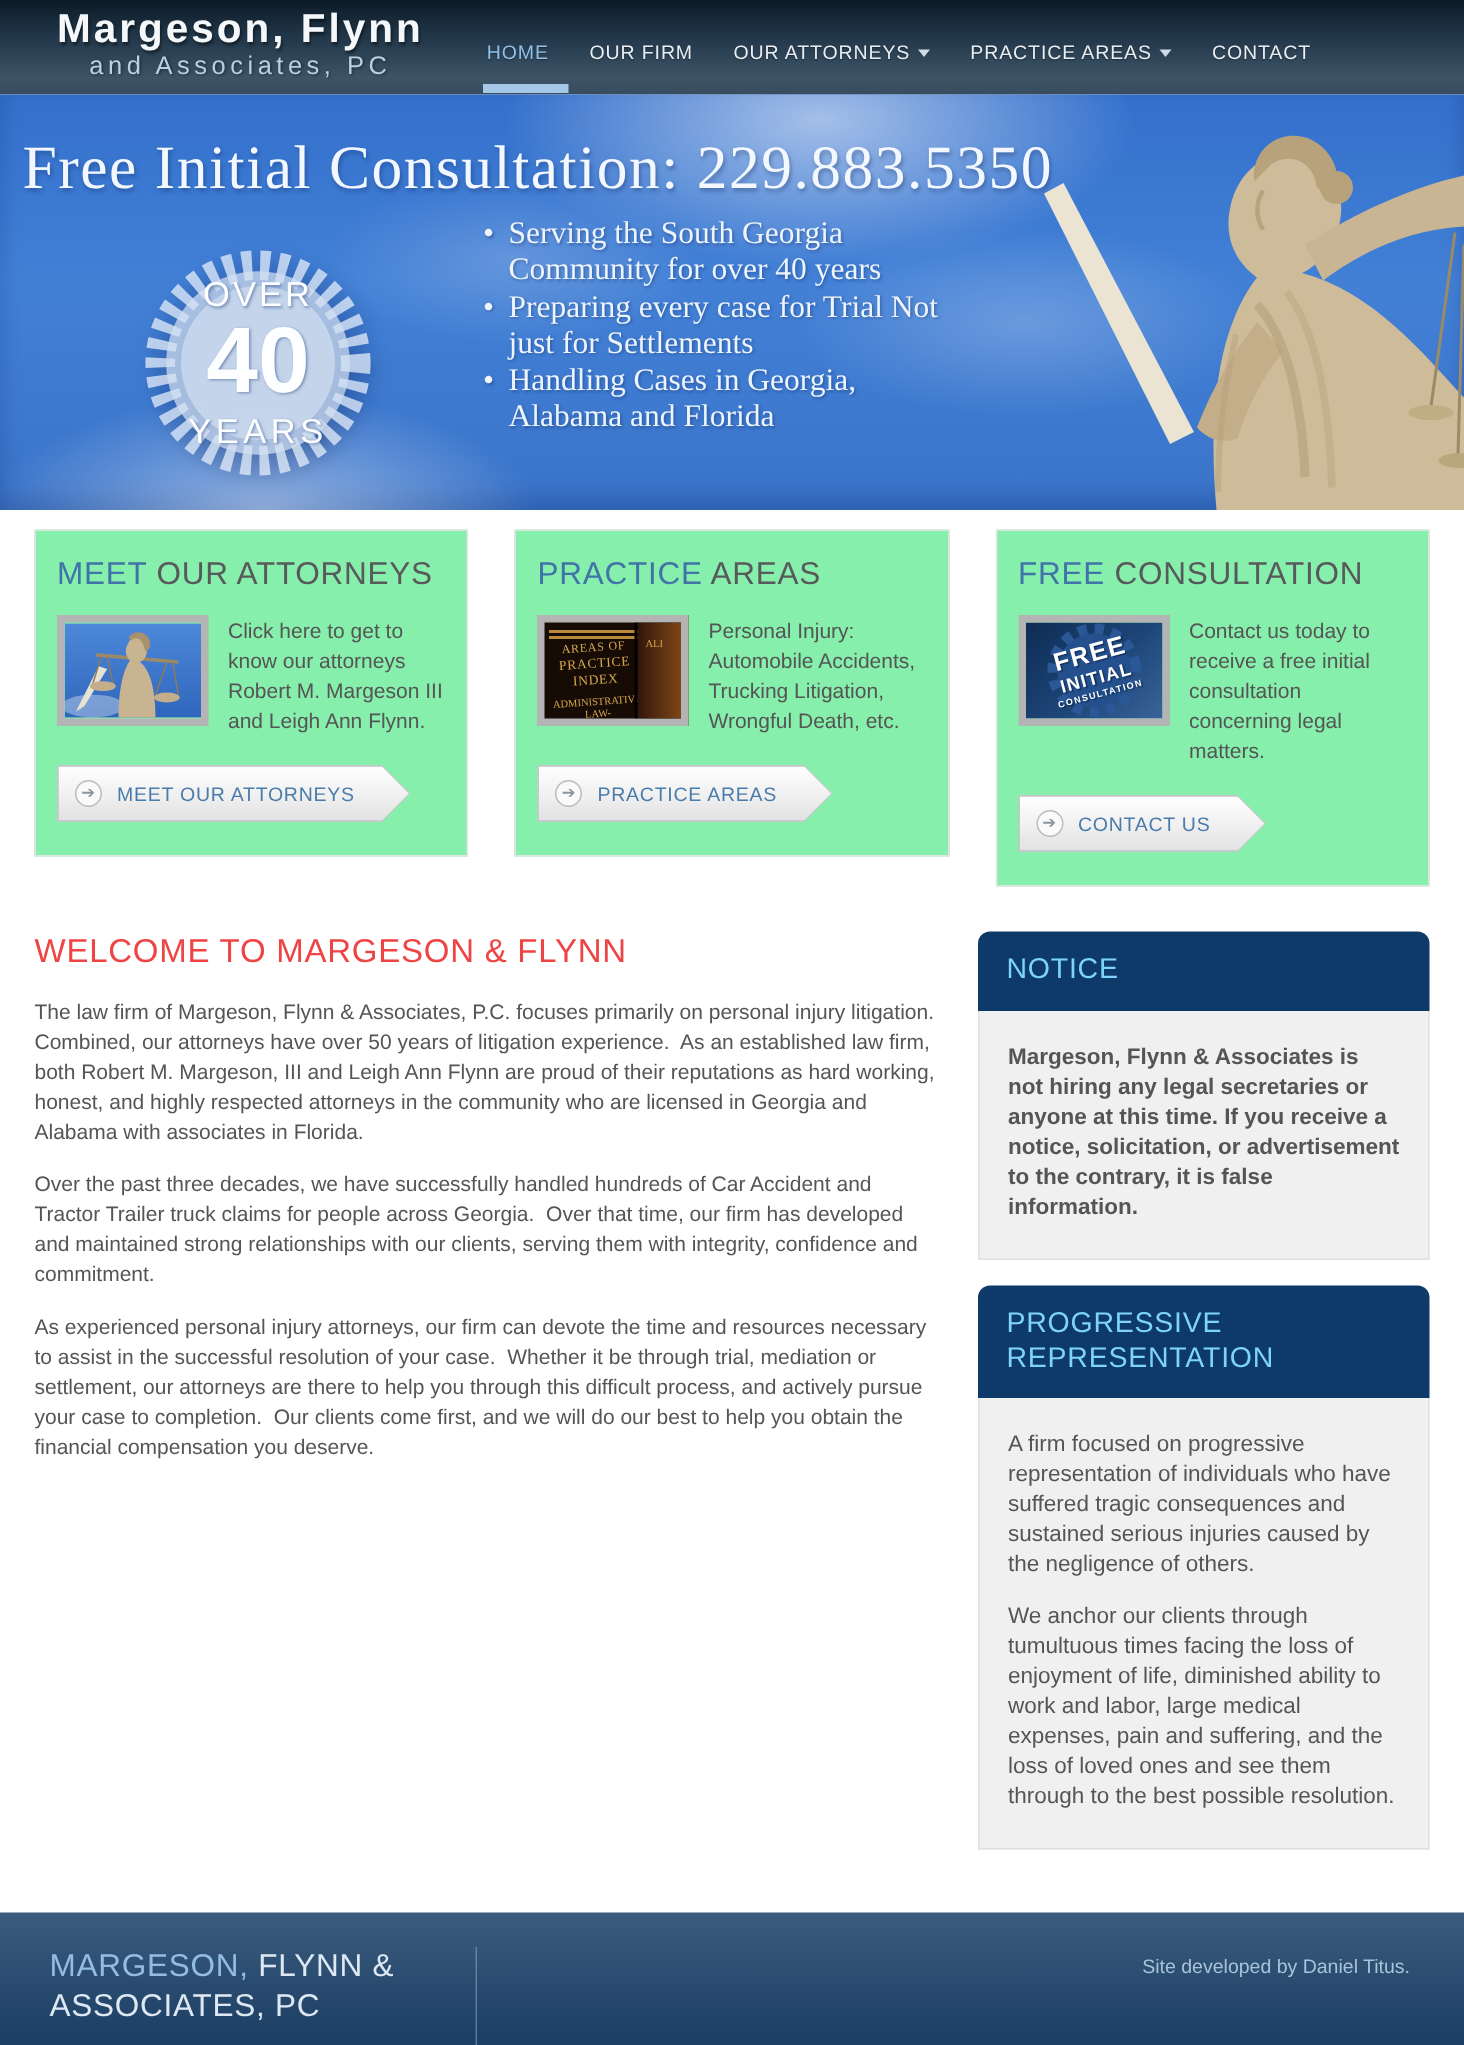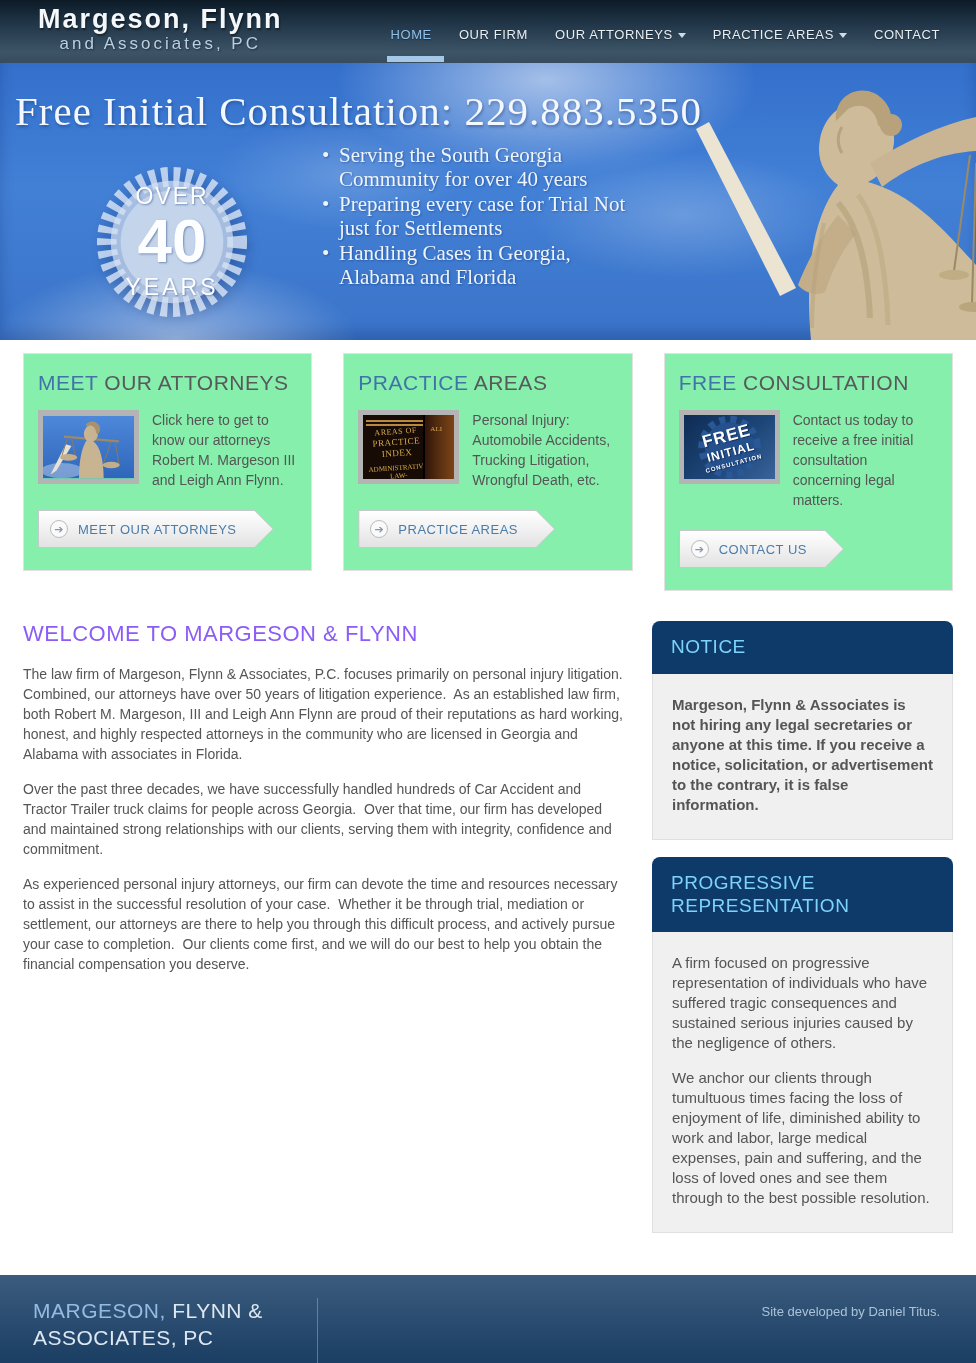--- a/index.html
+++ b/index.html
@@ -8,22 +8,21 @@
     width:976px; margin:0 auto;
     font-family:"Liberation Sans", sans-serif;
     color:#555;
   }
 
   
   .site-header {
     height:63px; position:relative;
     background:linear-gradient(180deg,#0c1a26 0%,#22384a 40%,#3d5366 82%,#374c5f 100%);
     display:flex; align-items:center;
-    padding:0 36px 6px 38px;
-    justify-content:space-between;
+    padding:0 9px 6px 38px;
   }
   .logo { line-height:1; cursor:pointer; }
   .logo-line1 {
     display:block; color:#f5f8fb; font-size:27px; font-weight:bold;
     letter-spacing:2px; text-shadow:1px 2px 2px rgba(0,0,0,.45);
   }
   .logo-line2 {
     display:block; color:#b9cfe2; font-size:17px; letter-spacing:3px;
     text-align:center; margin-top:2px; text-shadow:1px 1px 2px rgba(0,0,0,.4);
   }
@@ -146,21 +145,21 @@
   }
   .arrow-circle {
     width:18px; height:18px; border-radius:50%; background:#fafafa;
     border:1px solid #b9bcbf; display:flex; align-items:center; justify-content:center;
     color:#8a97a5; font-size:11px; line-height:1; flex-shrink:0;
   }
 
   
   .content-row { display:flex; gap:25px; padding:30px 23px 0; align-items:flex-start; }
   .welcome { flex:1; min-width:0; }
-  .welcome-title { font-size:22px; font-weight:normal; letter-spacing:.5px; color:#8b5cf6; margin-bottom:17px; }
+  .welcome-title { font-size:22px; font-weight:normal; letter-spacing:.5px; color:#ef4444; margin-bottom:17px; }
   .welcome p { font-size:14px; line-height:20px; color:#555; margin-bottom:15px; white-space:pre-wrap; }
 
   .sidebar { width:301px; flex-shrink:0; }
   .side-box { margin-bottom:17px; }
   .side-box-header {
     background:#0d3a68; color:#7dd3fc; font-size:19px; letter-spacing:.5px;
     padding:15px 19px; border-radius:8px 8px 0 0; line-height:1.2;
   }
   .side-box-body {
     background:#f0f0f0; border:1px solid #e0e0e0; border-top:none;

